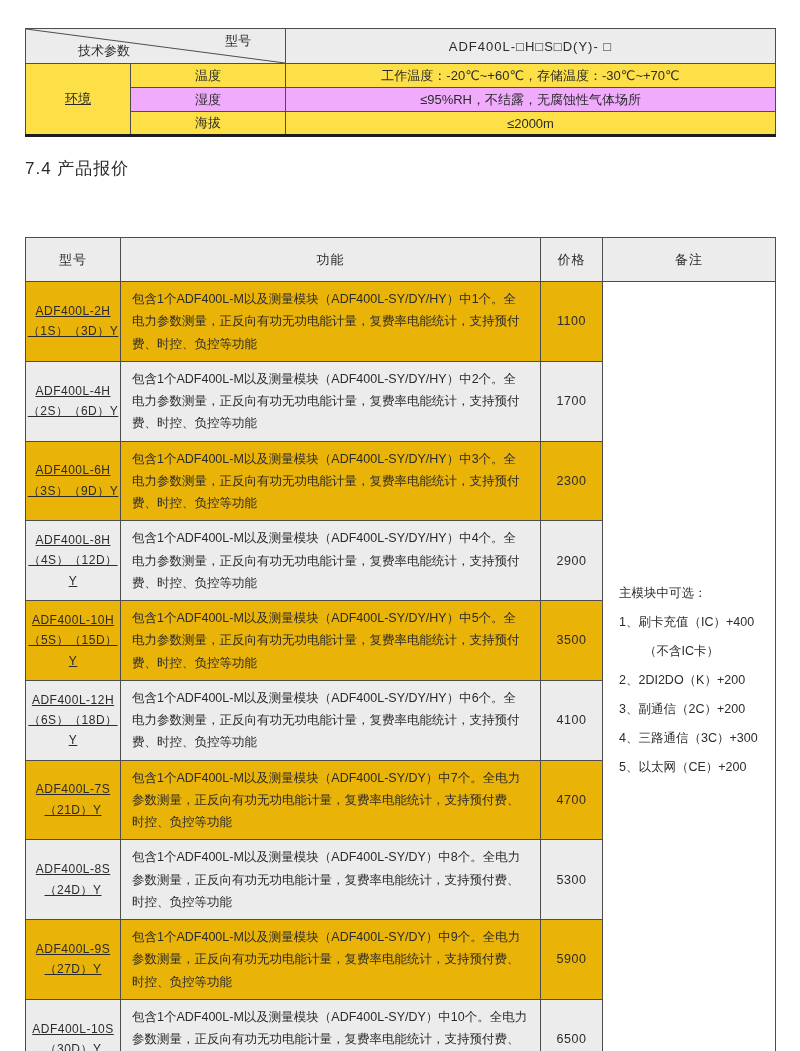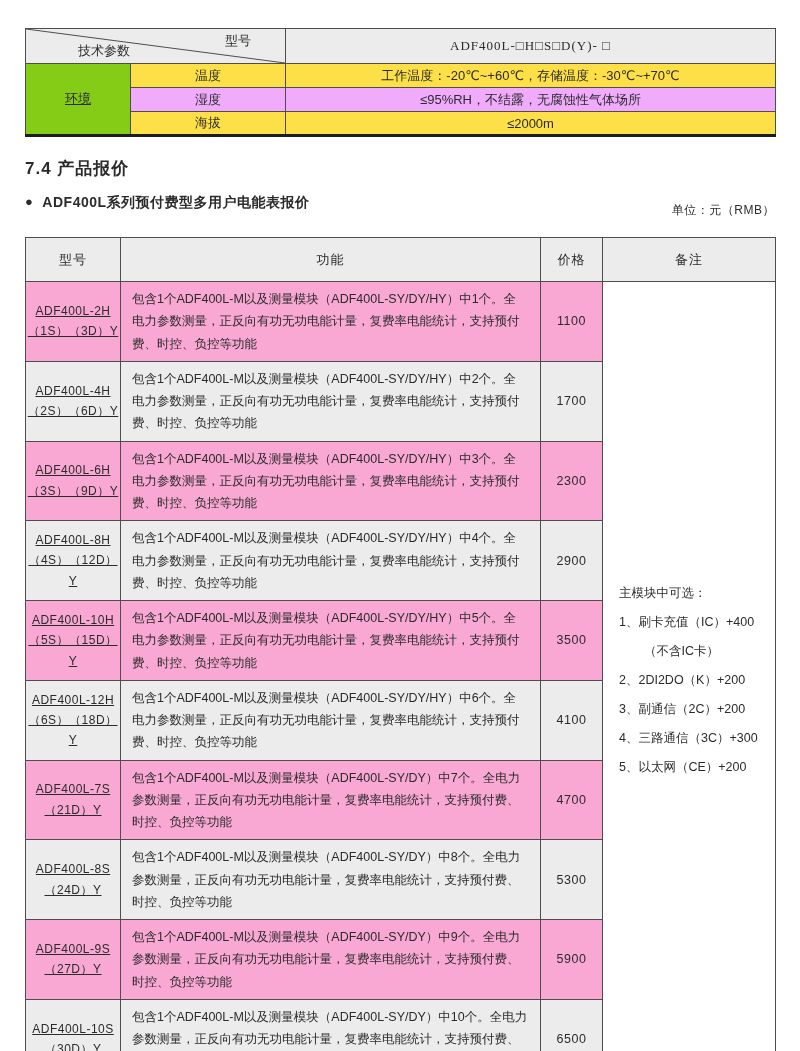--- a/index.html
+++ b/index.html
@@ -16,52 +16,52 @@
 
   
   .spec-table {
     position:absolute; left:25px; top:28px; width:750px;
     border:1px solid #4d4d4d; border-bottom:3px solid #1c1c1c;
   }
   .spec-table td { font-size:13px; text-align:center; vertical-align:middle; }
   .spec-head td { background:#ececec; height:35px; }
   .spec-row td { height:24px; background:#fde047; }
   .spec-row.alt td { background:#f0abfc; }
-  .spec-row .group-cell { background:#84cc16;text-decoration:underline; }
+  .spec-row .group-cell { background:#fde047;text-decoration:underline; }
   .diag-cell { position:relative; width:260px; }
   .diag-cell svg { position:absolute; inset:0; width:100%; height:100%; }
   .diag-top { position:absolute; top:3px; right:34px; font-size:13px; }
   .diag-bottom { position:absolute; bottom:3px; left:28px; font-size:13px;margin-left:24px; }
-  .spec-model { letter-spacing:1px; font-size:13.5px;font-family:Liberation Serif, serif; }
+  .spec-model { letter-spacing:1px; font-size:13.5px; }
 
   
   .section-heading {
     position:absolute; left:25px; top:157px; margin:0;
-    font-size:17px; font-weight:bold; letter-spacing:1px;
+    font-size:17px; font-weight:normal; letter-spacing:1px;
   }
   .bullet-row {
     position:absolute; left:25px; top:194px; width:750px; height:22px;
     font-size:14px; font-weight:bold; letter-spacing:0.5px;
   }
   .bullet-dot { font-size:13px; margin-right:9px; vertical-align:1px; }
   .unit-label {
     position:absolute; right:0; top:8px;
     font-size:12px; font-weight:normal; letter-spacing:0.5px;
   }
 
   
   .price-table {
     position:absolute; left:25px; top:237px; width:750px;
     border:1px solid #4d4d4d; border-bottom:2px solid #1c1c1c;
   }
   .price-table th {
     background:#ececec; height:44px; font-size:13px; text-align:center;
     vertical-align:middle; letter-spacing:1px;
   }
-  .price-table td { height:75px; vertical-align:middle; background:#f9a8d4; }
+  .price-table td { height:75px; vertical-align:middle; background:#eab308; }
   .price-table tbody tr.alt td { background:#ececec; }
   .c-model { text-align:center; font-size:12px; line-height:1.7; letter-spacing:0.5px;text-decoration:underline; }
   .c-func  { text-align:left; font-size:12.5px; line-height:1.78; padding:6px 12px 6px 11px; }
   .c-price { text-align:center; font-size:12.5px; letter-spacing:0.5px; }
   .c-note {
     background:#ffffff !important; text-align:left; vertical-align:middle;
     padding-left:16px; font-size:12.5px;
   }
   .note-line { line-height:29px; white-space:nowrap; }
   .note-line:nth-child(3) { padding-left:25px; }
@@ -99,24 +99,20 @@
       </tr>
       <tr class="spec-row">
         <td>海拔</td>
         <td>≤2000m</td>
       </tr>
     </tbody>
   </table>
 
   <h2 class="section-heading">7.4 产品报价</h2>
 
-  <div class="bullet-row">
-    <span class="bullet-dot">●</span><span>ADF400L系列预付费型多用户电能表报价</span>
-    <span class="unit-label">单位：元（RMB）</span>
-  </div>
 
   <table class="price-table">
     <colgroup>
         <col style="width:95px">
         <col style="width:420px">
         <col style="width:62px">
         <col style="width:173px">
       </colgroup>
     <thead>
       <tr>

